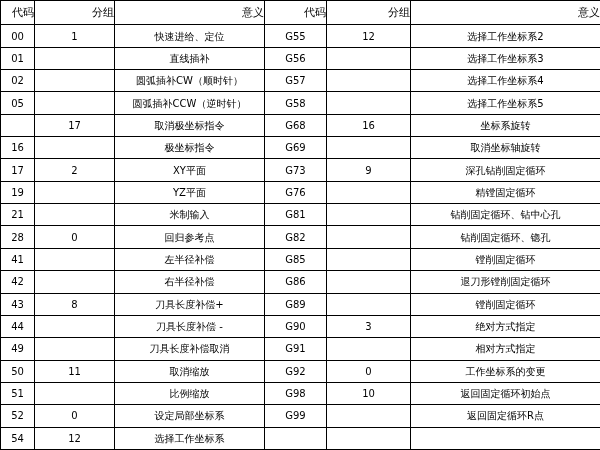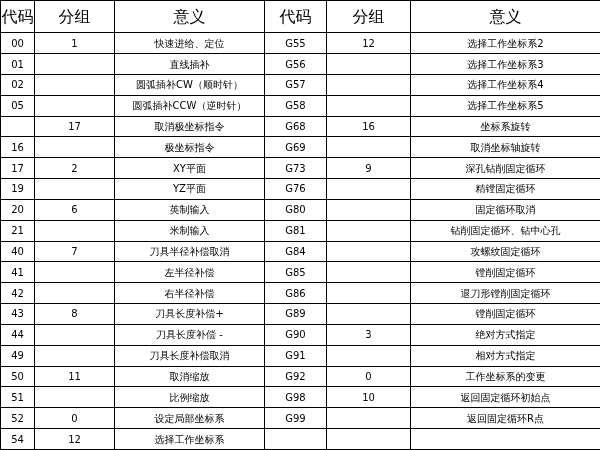--- a/index.html
+++ b/index.html
@@ -30,21 +30,21 @@
     white-space: nowrap;
     line-height: 1.1;
   }
   col.c-code1  { width: 34px; }
   col.c-grp1   { width: 80px; }
   col.c-mean1  { width: 150px; }
   col.c-code2  { width: 62px; }
   col.c-grp2   { width: 84px; }
   col.c-mean2  { width: 190px; }
   
-  tr.header td { font-size: 16px; }
+  tr.header td { font-size: 11px; text-align: right; }
 </style>
 </head>
 <body>
 
 <table class="gcode">
   <colgroup>
     <col class="c-code1">
       <col class="c-grp1">
       <col class="c-mean1">
     <col class="c-code2">
@@ -118,42 +118,34 @@
     </tr>
     <tr>
       <td>19</td>
       <td></td>
       <td>YZ平面</td>
       <td>G76</td>
       <td></td>
       <td>精镗固定循环</td>
     </tr>
     <tr>
-      <td>20</td>
-      <td>6</td>
-      <td>英制输入</td>
-      <td>G80</td>
-      <td></td>
-      <td>固定循环取消</td>
-    </tr>
-    <tr>
       <td>21</td>
       <td></td>
       <td>米制输入</td>
       <td>G81</td>
       <td></td>
       <td>钻削固定循环、钻中心孔</td>
     </tr>
     <tr>
-      <td>40</td>
-      <td>7</td>
-      <td>刀具半径补偿取消</td>
-      <td>G84</td>
-      <td></td>
-      <td>攻螺纹固定循环</td>
+      <td>28</td>
+      <td>0</td>
+      <td>回归参考点</td>
+      <td>G82</td>
+      <td></td>
+      <td>钻削固定循环、锪孔</td>
     </tr>
     <tr>
       <td>41</td>
       <td></td>
       <td>左半径补偿</td>
       <td>G85</td>
       <td></td>
       <td>镗削固定循环</td>
     </tr>
     <tr>

